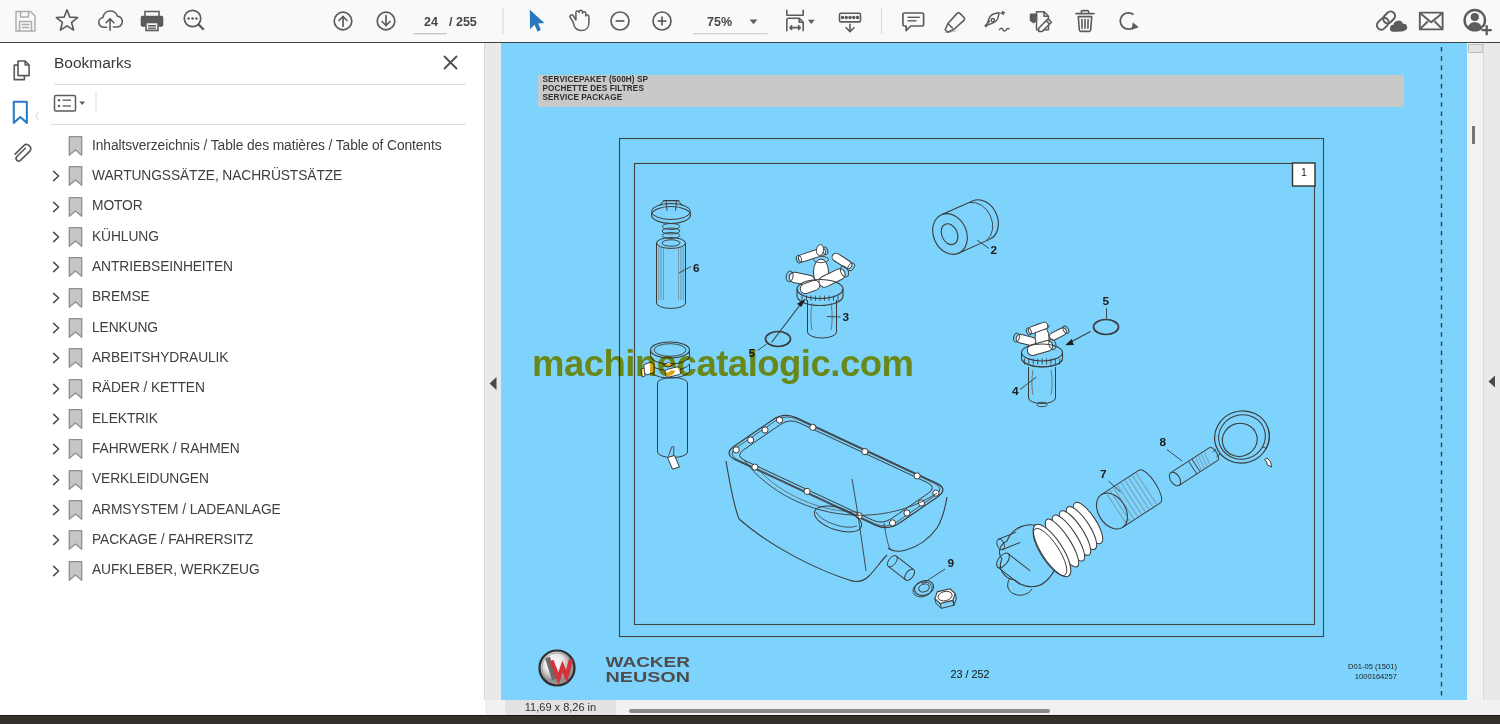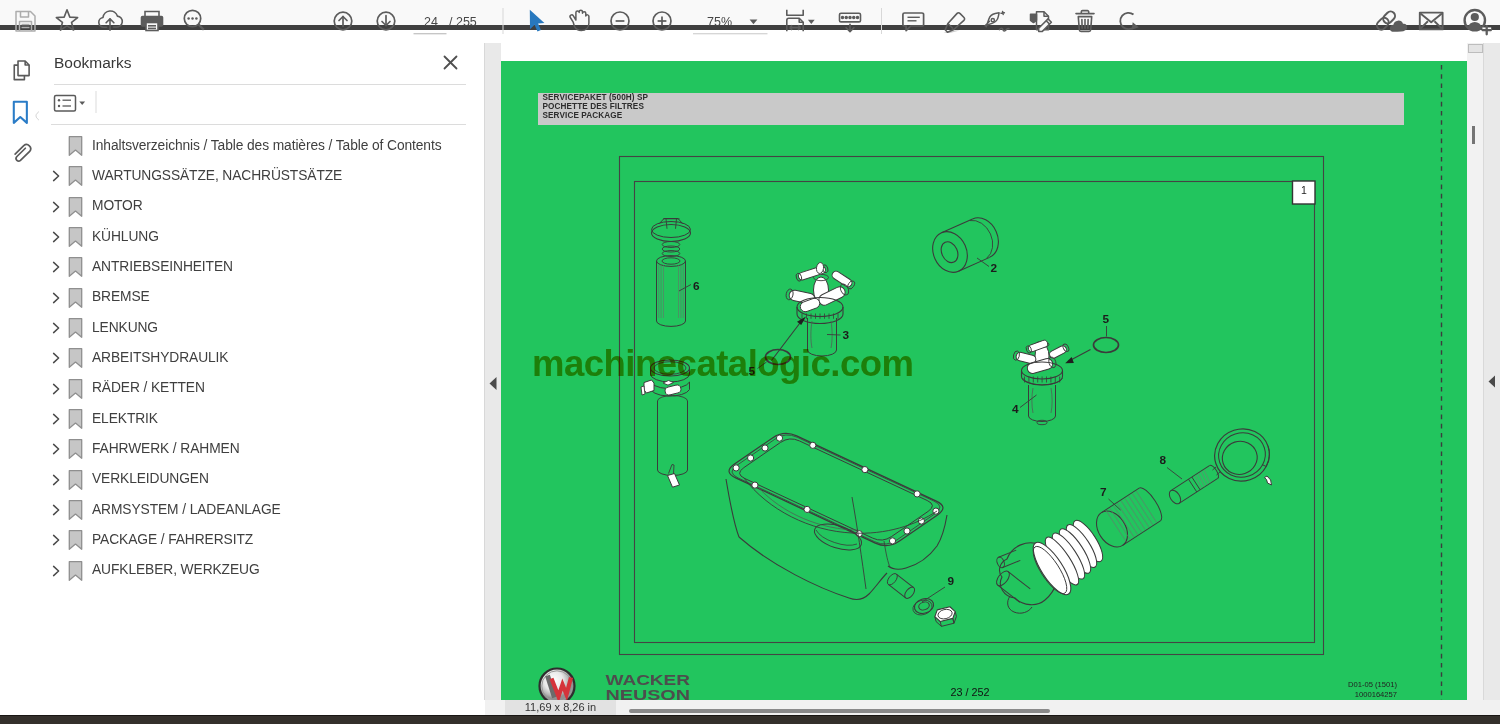--- a/index.html
+++ b/index.html
@@ -1,26 +1,26 @@
 <!DOCTYPE html>
 <html><head>
 <meta charset="utf-8">
 <style>
 * { margin:0; padding:0; box-sizing:border-box; }
 html,body { width:1500px; height:724px; overflow:hidden; background:#fff;
   font-family:"Liberation Sans", sans-serif; }
 .abs { position:absolute; }
-#toolbar { left:0; top:0; width:1500px; height:30px; background:#f9f9f9;
-  border-bottom:5px solid #404040; }
+#toolbar { left:0; top:0; width:1500px; height:43px; background:#f9f9f9;
+  border-bottom:1px solid #404040;font-weight:bold; }
 #leftstrip { left:0; top:43px; width:44px; height:672px; background:#fff;
   border-right:1px solid #e4e4e4; }
 #panel { left:39px; top:43px; width:439px; height:672px; background:#fff; }
 #splitter { left:484px; top:43px; width:17px; height:657px; background:#e9e9e9;
   border-left:1px solid #d8d8d8; }
-#docarea { left:501px; top:61px; width:966px; height:657px; background:#22c55e; }
+#docarea { left:501px; top:43px; width:966px; height:657px; background:#7dd3fc; }
 #vscroll { left:1467px; top:43px; width:17px; height:657px; background:#f2f2f2;
   border-right:1px solid #d9d9d9; }
 #vthumb { left:1468px; top:44px; width:15px; height:9px; background:#e4e4e4;
   border:1px solid #bdbdbd; }
 #vtick { left:1472px; top:126px; width:3px; height:18px; background:#757575; }
 #rightpanel { left:1484px; top:43px; width:16px; height:657px; background:#e9e9e9; }
 #statusbar { left:485px; top:700px; width:1015px; height:15px; background:#f1f1f1; }
 #sizebox { left:505px; top:700px; width:111px; height:30px; background:#e2e2e2;
   font-size:11px; color:#333; text-align:center; line-height:15px; }
 #hthumb { left:629px; top:709px; width:421px; height:4px; background:#8a8a8a; border-radius:2px; }

